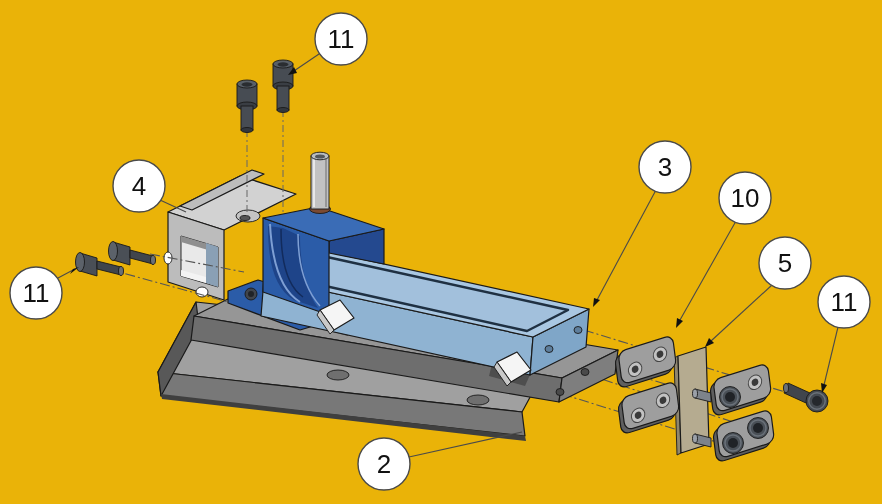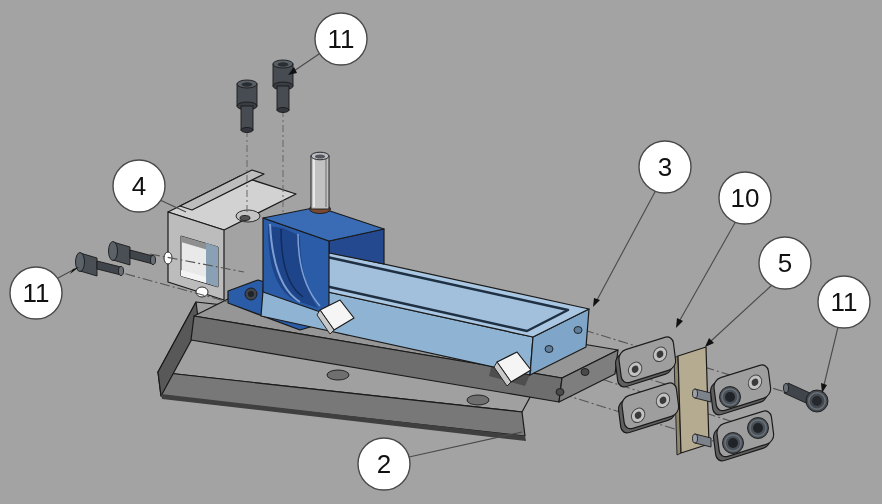--- a/index.html
+++ b/index.html
@@ -1,16 +1,16 @@
 <!DOCTYPE html>
 <html><head>
 <meta charset="utf-8">
 <style>
   html,body{margin:0;padding:0;background:#fff;}
-  .stage{position:relative;width:882px;height:504px;background:#a3a3a3;overflow:hidden;
+  .stage{position:relative;width:882px;height:504px;background:#eab308;overflow:hidden;
          font-family:"Liberation Sans", sans-serif;}
   svg{display:block;}
   .part{stroke:#1a1a1a;stroke-width:1.2;stroke-linejoin:round;}
   .thin{stroke:#1a1a1a;stroke-width:0.9;}
   .cl{stroke:#555;stroke-width:1.1;fill:none;stroke-dasharray:10 3 2 3;}
   .dash{stroke:#666;stroke-width:1;fill:none;stroke-dasharray:7 3 2 3;}
   .balloon{fill:#fff;stroke:#4a4a4a;stroke-width:1.4;}
   .balloon-text{font-size:26px;fill:#111;text-anchor:middle;}
   .leader{stroke:#4a4a4a;stroke-width:1.1;fill:none;}
   .arrow{fill:#111;stroke:none;}

